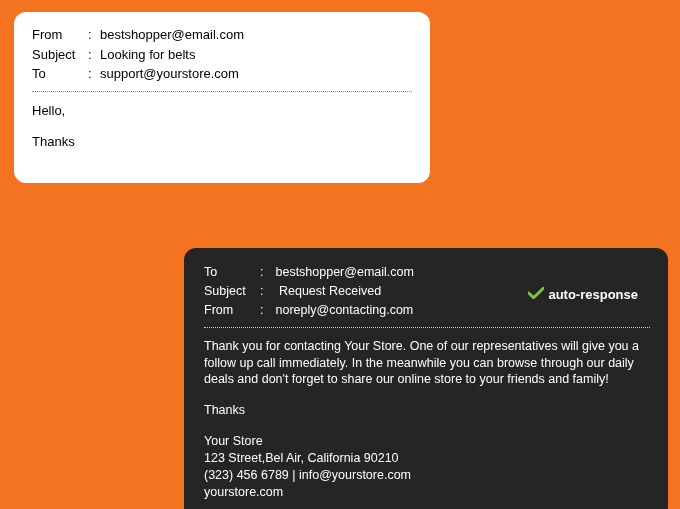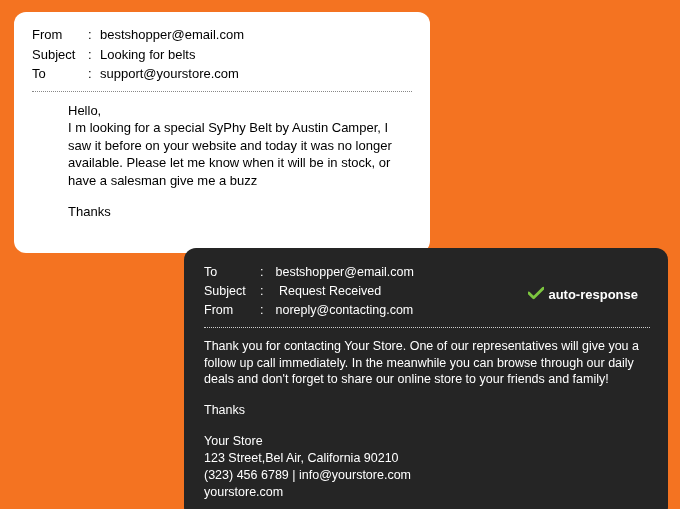--- a/index.html
+++ b/index.html
@@ -39,21 +39,21 @@
   .dash-sep {
     border: none;
     border-top: 1.5px dotted #878787;
     margin: 8px 0 10px 0;
   }
   .dash-sep-light {
     border: none;
     border-top: 1.5px dotted #cfcfcf;
     margin: 8px 0 10px 0;
   }
-  .body-white { line-height: 1.35; margin-left: 36px; }
+  .body-white { line-height: 1.35; }
   .spacer { height: 14px; }
   .dark-header { position: relative; }
   .auto-resp {
     position: absolute;
     right: 12px;
     top: 22px;
     font-size: 13px;
     display: flex;
     align-items: center;
     gap: 4px;
@@ -80,21 +80,20 @@
   <div class="hdr-row">
     <div class="hdr-label">To</div>
     <div class="hdr-sep">:</div>
     <div>support@yourstore.com</div>
   </div>
 
   <hr class="dash-sep">
 
   <div class="body-white">
     <div>Hello,</div>
-    <div>I m looking for a special SyPhy Belt by Austin Camper, I saw it before on your website and today it was no longer available. Please let me know when it will be in stock, or have a salesman give me a buzz</div>
     <div class="spacer"></div>
     <div>Thanks</div>
     <div class="spacer"></div>
   </div>
 </div>
 
 <div class="card-dark">
   <div class="dark-header">
     <div class="hdr-row">
       <div class="dark-hdr-label">To</div>

